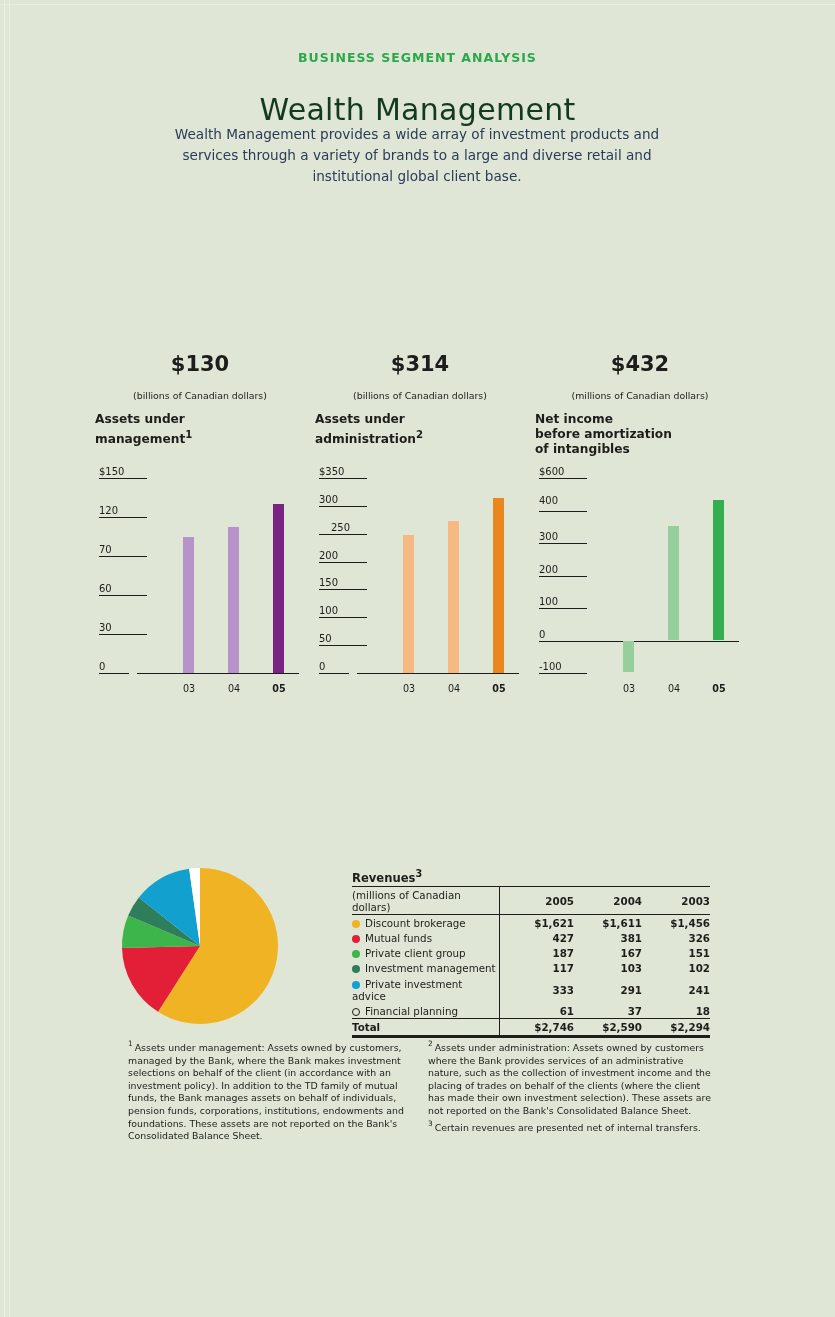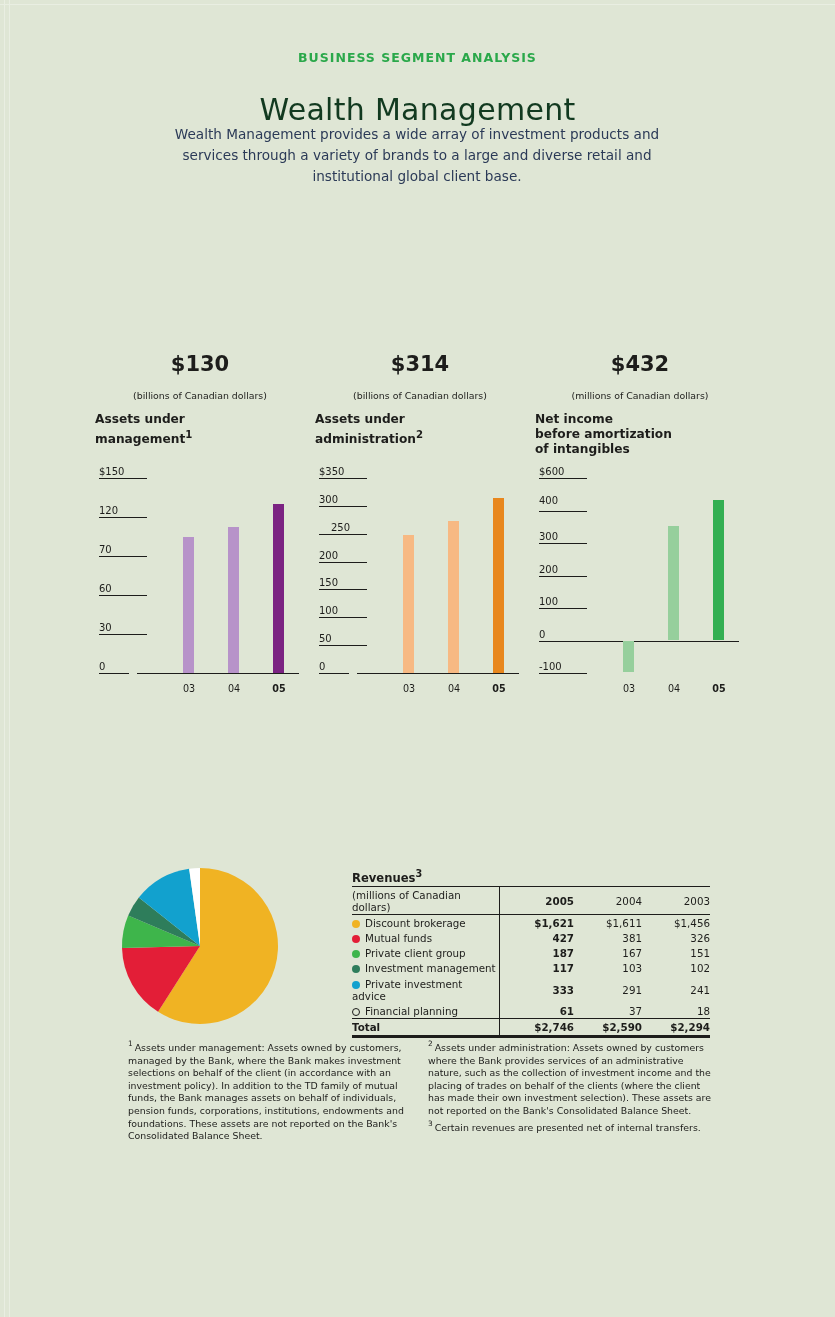--- a/index.html
+++ b/index.html
@@ -50,21 +50,21 @@
   .pie-wrap{position:absolute;left:118px;top:866px;width:220px;height:160px;}
 
   
   .tbl-title{position:absolute;left:352px;top:868px;font-size:11.6px;font-weight:bold;}
   table.rev{position:absolute;left:352px;top:886px;width:358px;border-collapse:collapse;
             font-size:10.3px;}
   table.rev th,table.rev td{padding:1.6px 0;}
   .hdr td{border-top:1px solid #1d1d1b;border-bottom:1px solid #1d1d1b;
           padding-top:3px;padding-bottom:3px;}
   .lab{text-align:left;padding-left:2px;}
-  .num{text-align:right;width:68px;padding-right:5px;}
+  .num{text-align:right;width:68px;padding-right:5px;font-weight:bold;}
   .num.y05{font-weight:bold;border-left:1px solid #1d1d1b;padding-left:6px;}
   .hdr .num.y05{font-weight:bold;}
   .totrow td{border-top:1px solid #1d1d1b;border-bottom:3px solid #1d1d1b;
              font-weight:bold;padding-top:3px;padding-bottom:3px;}
   .dot{display:inline-block;width:8px;height:8px;border-radius:50%;
        margin-right:5px;vertical-align:-1px;}
   .dot.hollow{background:transparent;border:1px solid #1d1d1b;width:6px;height:6px;}
 
   
   .fn{position:absolute;font-size:9.4px;line-height:12.6px;color:#1d1d1b;}

